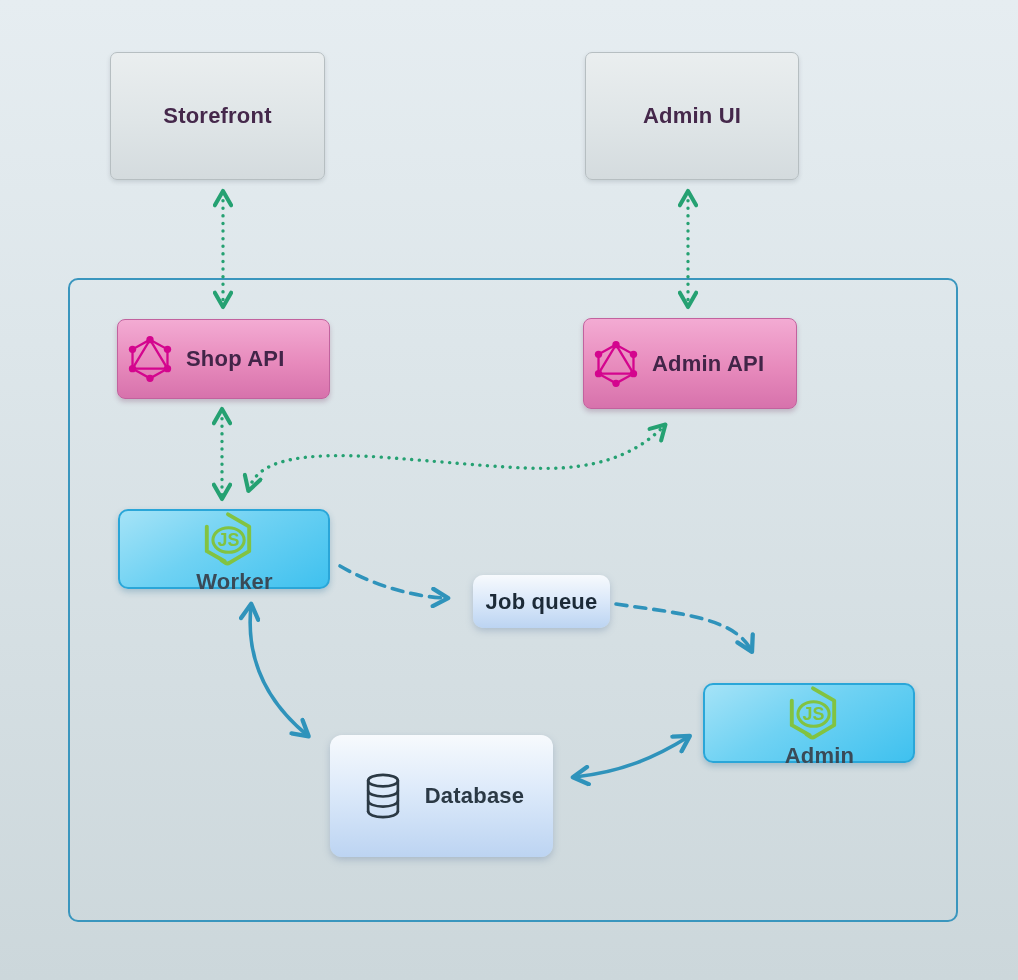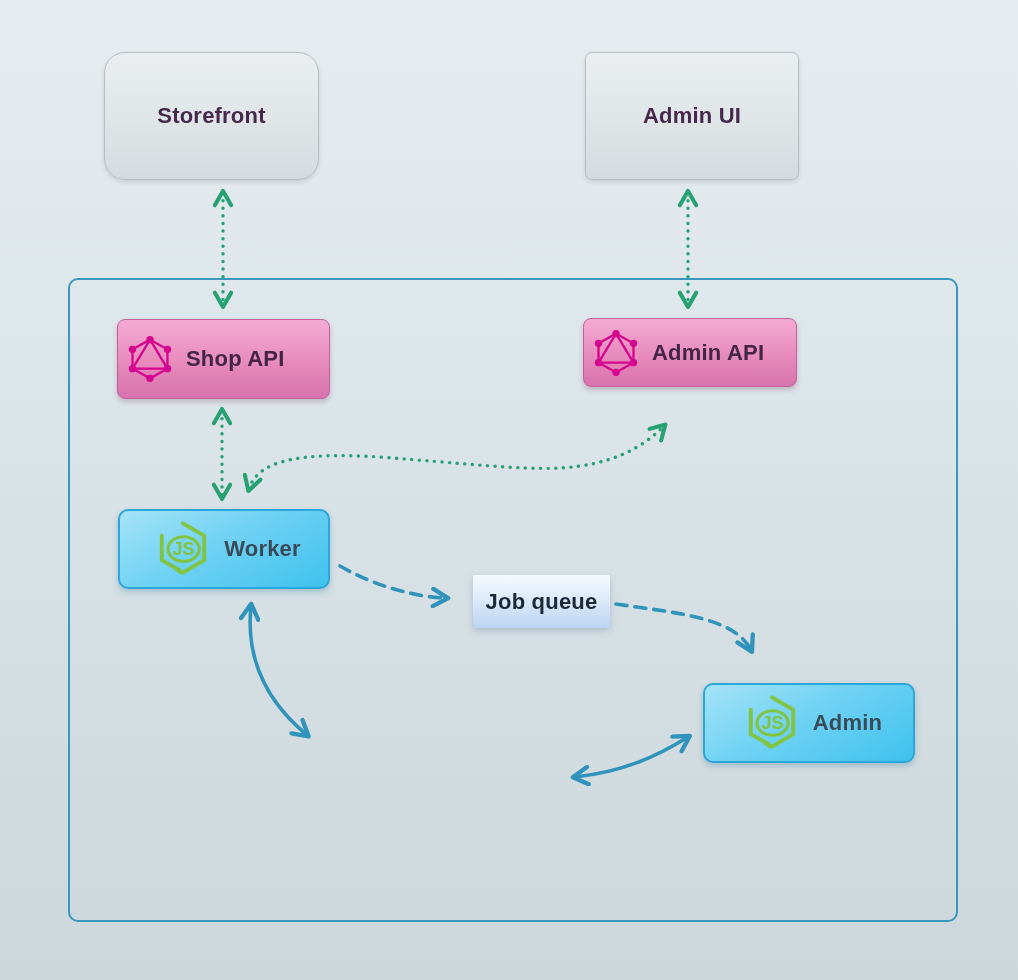--- a/index.html
+++ b/index.html
@@ -31,25 +31,25 @@
   .api{
     background:linear-gradient(180deg,#f3abd3 0%,#e78abc 55%,#d772ac 100%);
     border:1px solid #c2629e;border-radius:8px;
     box-shadow:0 3px 5px rgba(120,60,100,.28);
     color:#422548;justify-content:flex-start;padding-left:9px;box-sizing:border-box;
   }
   .nodebox{
     background:linear-gradient(150deg,#a5e3f7 0%,#6fd2f3 45%,#3fc1ef 100%);
     border:2px solid #2aa6d8;border-radius:10px;
     box-shadow:0 3px 6px rgba(40,110,150,.30);
-    color:#3a4a57;justify-content:center;padding-left:8px;box-sizing:border-box;
+    color:#3a4a57;justify-content:space-between;padding-left:8px;box-sizing:border-box;flex-direction:column;
   }
   .databox{
     background:linear-gradient(180deg,#f7fafd 0%,#ddeafa 45%,#bcd4f2 100%);
-    border-radius:2px;
+    border-radius:10px;
     box-shadow:0 3px 7px rgba(100,125,160,.35);
     color:#1c2a37;justify-content:center;
   }
   .big{border-radius:12px;color:#2b3945;}
   .icon{flex:0 0 auto;display:block;}
   .gap13{margin-left:13px;}
   .gap18{margin-left:18px;}
   .label{white-space:nowrap;}
 </style>
 </head>
@@ -79,21 +79,21 @@
 
     <path d="M340 566 C378 588 418 597 446 598" fill="none" stroke="#2f93bb" stroke-width="3.6" stroke-dasharray="11 8" stroke-linecap="round" marker-end="url(#chevB)"></path>
 
     <path d="M616 604 C676 613 734 617 751 650" fill="none" stroke="#2f93bb" stroke-width="3.6" stroke-dasharray="11 8" stroke-linecap="round" marker-end="url(#chevB)"></path>
 
     <path d="M251 606 C245 664 272 706 307 735" fill="none" stroke="#2f93bb" stroke-width="3.6" stroke-linecap="round" marker-start="url(#chevB)" marker-end="url(#chevB)"></path>
 
     <path d="M575 777 C622 772 656 757 688 737" fill="none" stroke="#2f93bb" stroke-width="3.6" stroke-linecap="round" marker-start="url(#chevB)" marker-end="url(#chevB)"></path>
   </svg>
 
-  <div class="node client" style="left:104px;top:52px;width:213px;height:126px;border-radius:21px;">
+  <div class="node client" style="left:110px;top:52px;width:213px;height:126px;">
     <span class="label">Storefront</span>
   </div>
 
   <div class="node client" style="left:585px;top:52px;width:212px;height:126px;">
     <span class="label">Admin UI</span>
   </div>
 
   <div class="node api" style="left:117px;top:319px;width:213px;height:80px;">
     <svg class="icon" width="46" height="46" viewBox="0 0 100 100">
       <g stroke="#d4058e" stroke-width="5" fill="none">
@@ -105,21 +105,21 @@
           <circle cx="88" cy="29" r="8"></circle>
           <circle cx="88" cy="71" r="8"></circle>
         <circle cx="50" cy="92" r="8"></circle>
           <circle cx="12" cy="71" r="8"></circle>
           <circle cx="12" cy="29" r="8"></circle>
       </g>
     </svg>
     <span class="label gap13">Shop API</span>
   </div>
 
-  <div class="node api" style="left:583px;top:318px;width:214px;height:69px;">
+  <div class="node api" style="left:583px;top:318px;width:214px;height:91px;">
     <svg class="icon" width="46" height="46" viewBox="0 0 100 100">
       <g stroke="#d4058e" stroke-width="5" fill="none">
         <path d="M50 8 L88 29 L88 71 L50 92 L12 71 L12 29 Z"></path>
         <path d="M50 8 L88 71 L12 71 Z"></path>
       </g>
       <g fill="#d4058e">
         <circle cx="50" cy="8" r="8"></circle>
           <circle cx="88" cy="29" r="8"></circle>
           <circle cx="88" cy="71" r="8"></circle>
         <circle cx="50" cy="92" r="8"></circle>
@@ -145,14 +145,27 @@
 
   <div class="node nodebox" style="left:703px;top:683px;width:212px;height:80px;">
     <svg class="icon" width="56" height="58" viewBox="0 0 100 104">
       <path d="M50 6 L88 28 L88 72 L54 92 Q48 96 44 92 L38 88 M12 72 L12 28 Z M12 72 L44 90" fill="none" stroke="#82c341" stroke-width="7" stroke-linecap="round" stroke-linejoin="round"></path>
       <ellipse cx="51" cy="52" rx="28" ry="22" fill="none" stroke="#82c341" stroke-width="5.5"></ellipse>
       <text x="51" y="63" text-anchor="middle" font-family="Liberation Sans,sans-serif" font-weight="700" font-size="32" fill="#82c341">JS</text>
     </svg>
     <span class="label gap13">Admin</span>
   </div>
 
+  <div class="node databox big" style="left:330px;top:735px;width:223px;height:122px;">
+    <svg class="icon" width="48" height="50" viewBox="0 0 100 104">
+      <g fill="none" stroke="#2b3944" stroke-width="5.5" stroke-linecap="round">
+        <ellipse cx="50" cy="20" rx="31" ry="12"></ellipse>
+        <path d="M19 20 L19 84"></path>
+        <path d="M81 20 L81 84"></path>
+        <path d="M19 41 A31 12 0 0 0 81 41"></path>
+        <path d="M19 62 A31 12 0 0 0 81 62"></path>
+        <path d="M19 84 A31 12 0 0 0 81 84"></path>
+      </g>
+    </svg>
+    <span class="label gap18">Database</span>
+  </div>
 
 </div>
 
 </body></html>

